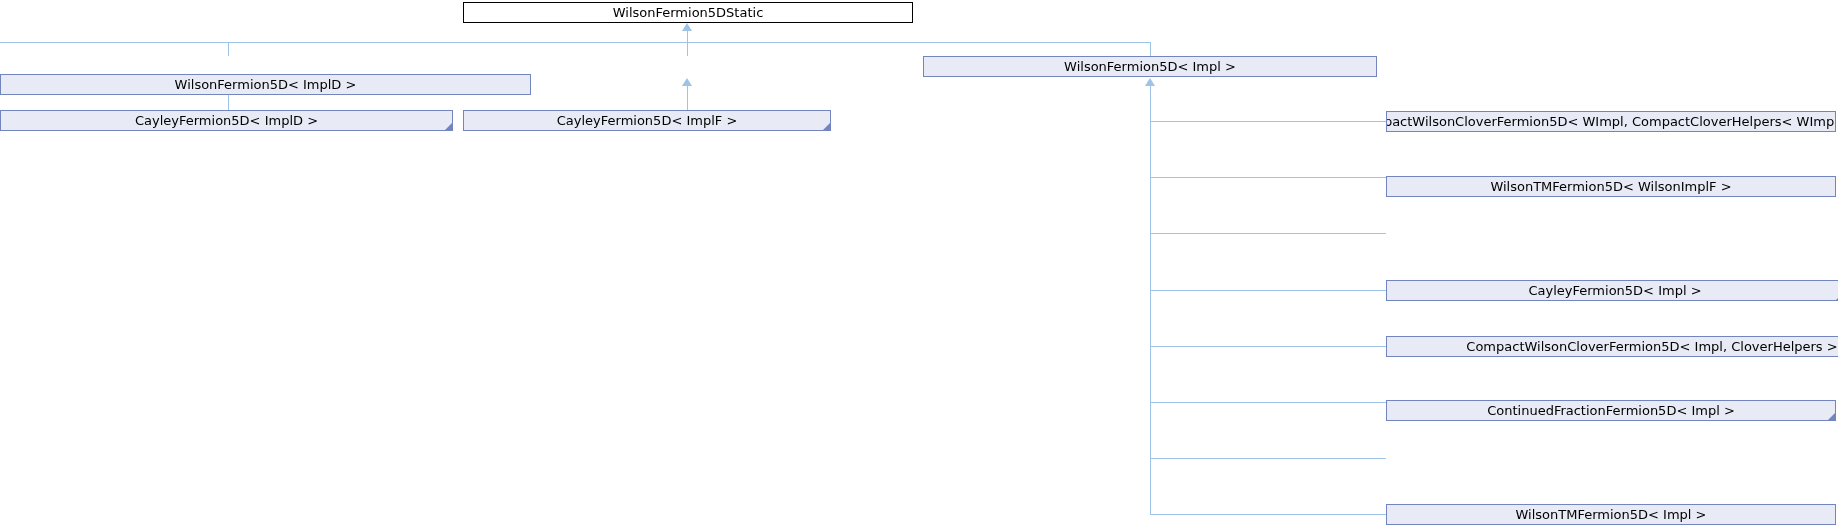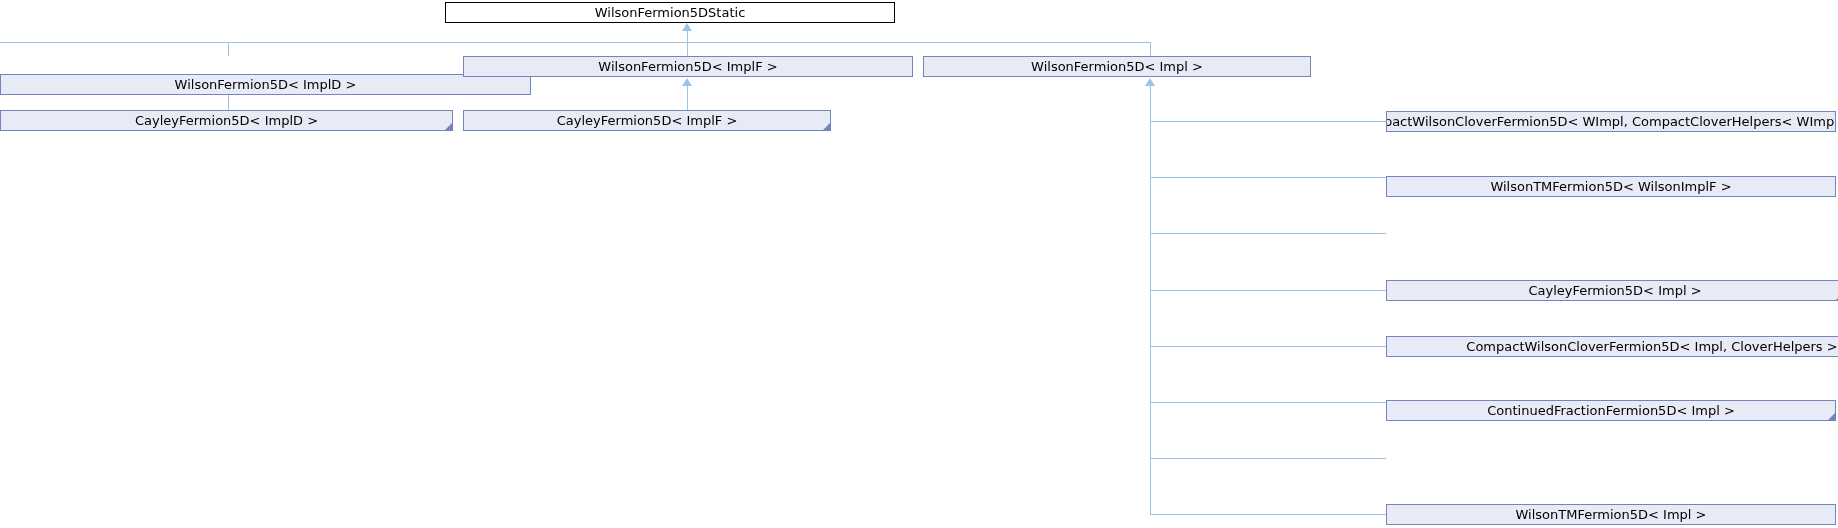--- a/index.html
+++ b/index.html
@@ -66,33 +66,30 @@
 
   <div class="edge h" style="left:1151px;top:121px;width:235px"></div>
   <div class="edge h" style="left:1151px;top:177px;width:235px"></div>
   <div class="edge h" style="left:1151px;top:233px;width:235px"></div>
   <div class="edge h" style="left:1151px;top:290px;width:235px"></div>
   <div class="edge h" style="left:1151px;top:346px;width:235px"></div>
   <div class="edge h" style="left:1151px;top:402px;width:235px"></div>
   <div class="edge h" style="left:1151px;top:458px;width:235px"></div>
   <div class="edge h" style="left:1151px;top:514px;width:235px"></div>
 
-  <div class="node root" style="left:445px;top:2px;width:450px">
+  <div class="node root" style="left:463px;top:2px;width:450px">
     <span class="lbl">WilsonFermion5DStatic</span>
   </div>
 
   <div class="node" style="left:0px;top:74px;width:531px">
     <span class="lbl">WilsonFermion5D&lt; ImplD &gt;</span>
   </div>
 
-  <div class="node" style="left:463px;top:56px;width:450px">
-    <span class="lbl">WilsonFermion5D&lt; ImplF &gt;</span>
-  </div>
 
-  <div class="node" style="left:923px;top:56px;width:388px">
+  <div class="node" style="left:923px;top:56px;width:454px">
     <span class="lbl">WilsonFermion5D&lt; Impl &gt;</span>
   </div>
 
   <div class="node" style="left:0px;top:110px;width:453px">
     <span class="lbl">CayleyFermion5D&lt; ImplD &gt;</span>
     <span class="fold"></span>
   </div>
 
   <div class="node" style="left:463px;top:110px;width:368px">
     <span class="lbl">CayleyFermion5D&lt; ImplF &gt;</span>

